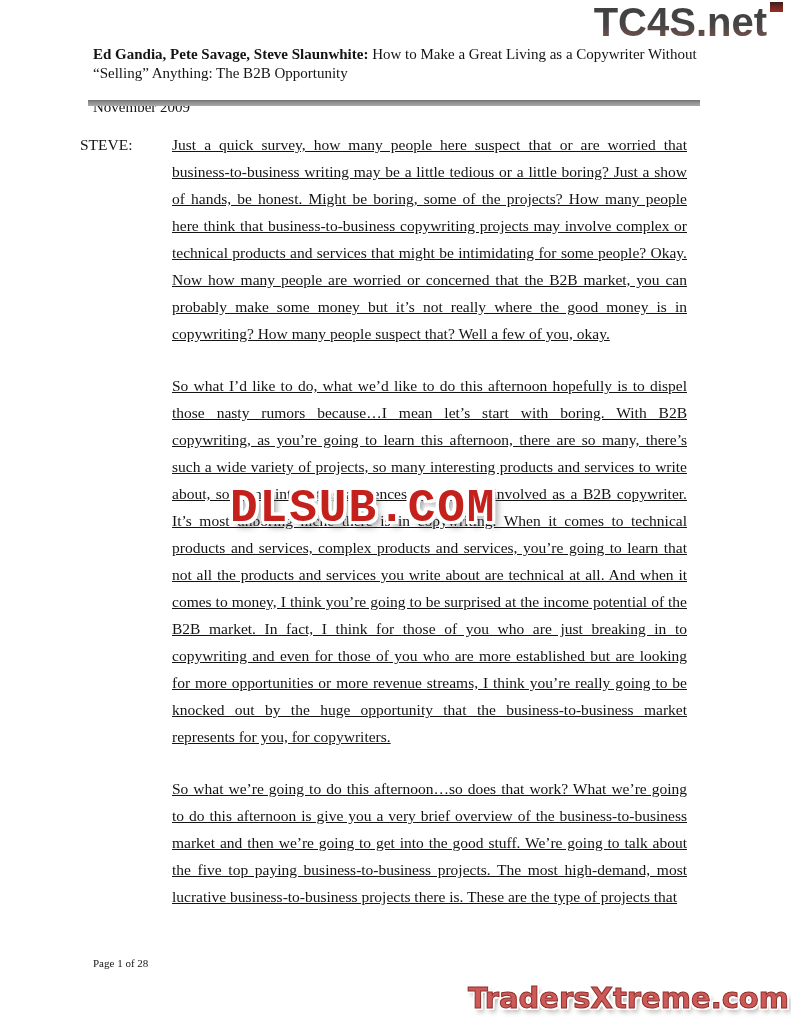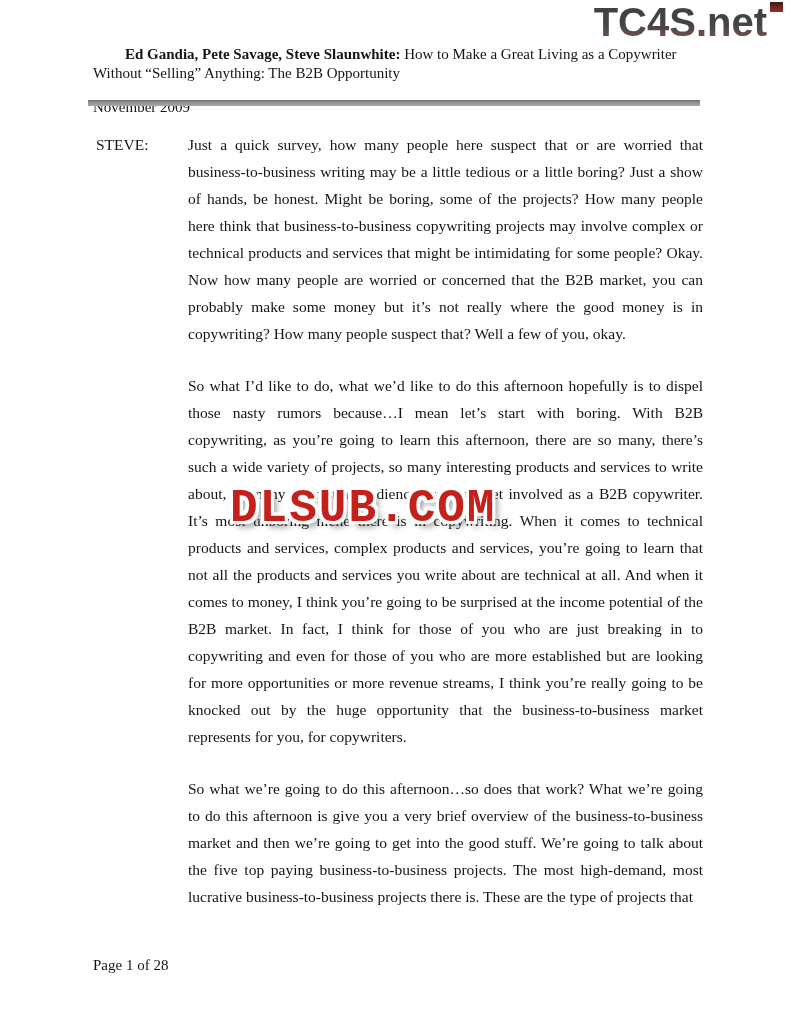--- a/index.html
+++ b/index.html
@@ -32,31 +32,31 @@
     position: absolute; top: 2px; right: 8px;
     width: 13px; height: 10px;
     background: linear-gradient(#3c1d19 0%, #6e241f 45%, #9b2d24 100%);
   }
 
   
   .doc-header {
     position: absolute; left: 93px; top: 45px; width: 622px;
     font-size: 15px; line-height: 18.5px;
   }
-  .doc-header .authors { font-weight: bold; margin-left: 32px; }
+  .doc-header .authors { font-weight: bold; }
   .doc-header .date-line { margin-top: 16px; }
 
   .header-rule {
     position: absolute; left: 88px; top: 100px; width: 612px; height: 6px;
     background: linear-gradient(#6f6f6f 0%, #8d8d8d 35%, #a9a9a9 100%);
   }
 
   
   .transcript {
-    position: absolute; left: 96px; top: 131px; width: 607px;
+    position: absolute; left: 80px; top: 131px; width: 607px; text-decoration: underline;
   }
   .speaker {
     position: absolute; left: 0; top: 0;
     font-size: 15.5px; line-height: 27px;
   }
   .transcript p {
     margin: 0 0 25px 92px;
     text-align: justify;
     font-size: 15.5px; line-height: 27px;
   }
@@ -73,21 +73,21 @@
       -3px  3px 0 #ffffff,  3px  3px 0 #ffffff,
        0   -3px 0 #ffffff,  0    3px 0 #ffffff,
       -3px  0   0 #ffffff,  3px  0   0 #ffffff,
        5px  6px 6px rgba(70,70,70,0.55);
     z-index: 5;
   }
 
   
   .page-number {
     position: absolute; left: 93px; top: 957px;
-    font-size: 15px;
+    font-size: 11px;
   }
   .traders-logo {
     position: absolute; right: 2px; top: 981px;
     font-family: "DejaVu Sans", sans-serif;
     font-weight: bold; font-size: 29px; letter-spacing: 0px;
     color: #cd5a58;
     -webkit-text-stroke: 1px #8c2e2a;
     white-space: nowrap;
     text-shadow:
       -2px -2px 0 #ffffff,  2px -2px 0 #ffffff,
@@ -117,14 +117,15 @@
     <span class="speaker">STEVE:</span>
     <p>Just a quick survey, how many people here suspect that or are worried that business-to-business writing may be a little tedious or a little boring? Just a show of hands, be honest. Might be boring, some of the projects? How many people here think that business-to-business copywriting projects may involve complex or technical products and services that might be intimidating for some people? Okay. Now how many people are worried or concerned that the B2B market, you can probably make some money but it’s not really where the good money is in copywriting? How many people suspect that? Well a few of you, okay.</p>
     <p>So what I’d like to do, what we’d like to do this afternoon hopefully is to dispel those nasty rumors because…I mean let’s start with boring. With B2B copywriting, as you’re going to learn this afternoon, there are so many, there’s such a wide variety of projects, so many interesting products and services to write about, so many interesting audiences you can get involved as a B2B copywriter. It’s most unboring niche there is in copywriting. When it comes to technical products and services, complex products and services, you’re going to learn that not all the products and services you write about are technical at all. And when it comes to money, I think you’re going to be surprised at the income potential of the B2B market. In fact, I think for those of you who are just breaking in to copywriting and even for those of you who are more established but are looking for more opportunities or more revenue streams, I think you’re really going to be knocked out by the huge opportunity that the business-to-business market represents for you, for copywriters.</p>
     <p>So what we’re going to do this afternoon…so does that work? What we’re going to do this afternoon is give you a very brief overview of the business-to-business market and then we’re going to get into the good stuff. We’re going to talk about the five top paying business-to-business projects. The most high-demand, most lucrative business-to-business projects there is. These are the type of projects that</p>
   </section>
 
   <div class="watermark">DLSUB.COM</div>
 
   <div class="page-number">Page 1 of 28</div>
 
+  <div class="traders-logo">TradersXtreme.com</div>
 
 </div>
 
 </body></html>

